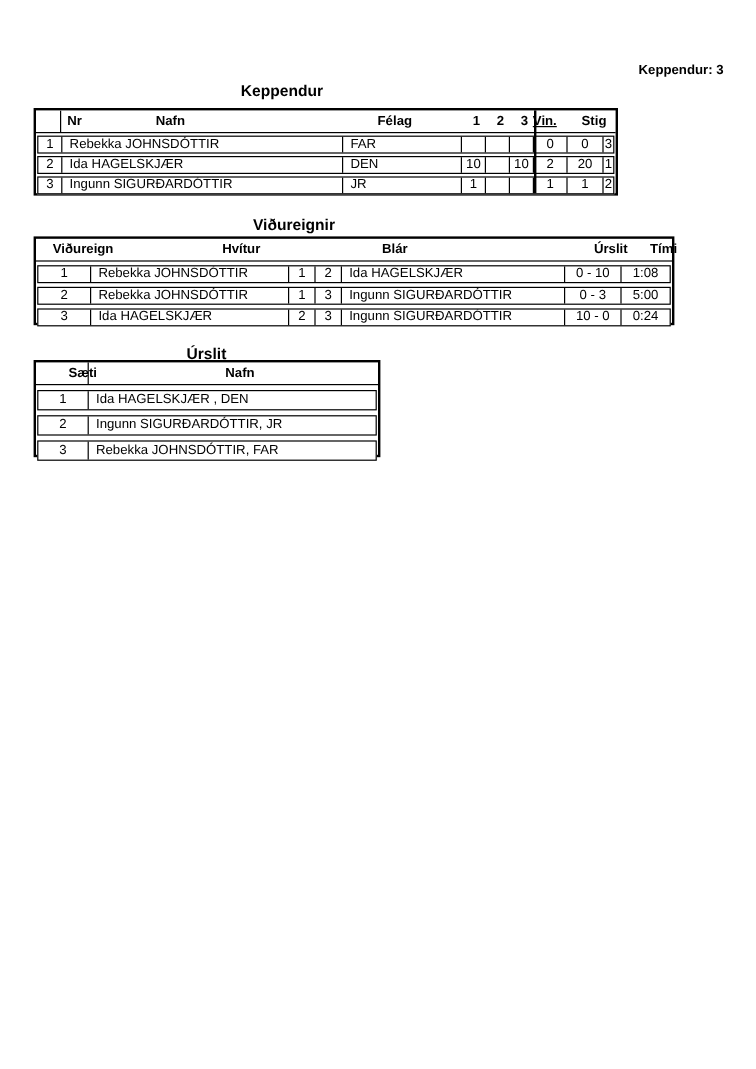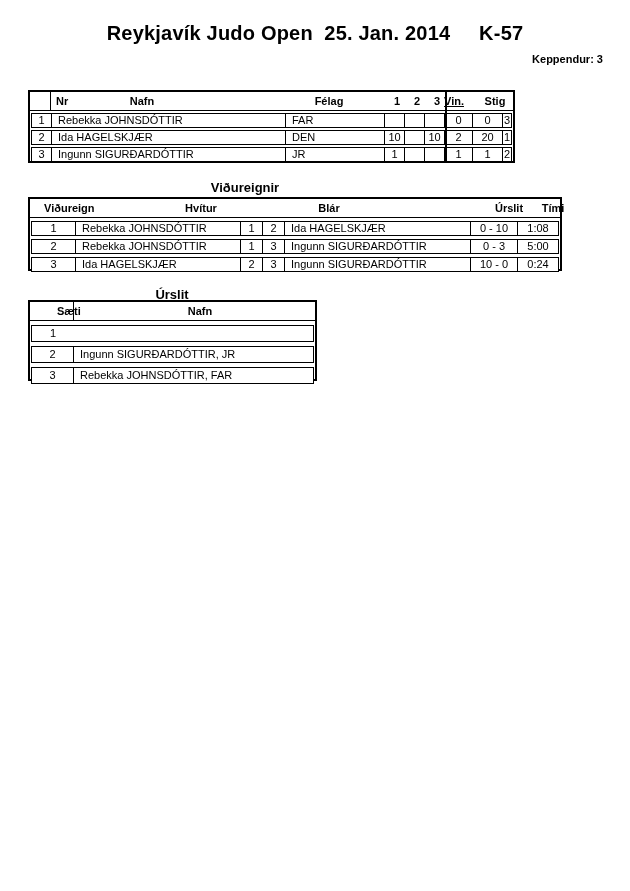--- a/index.html
+++ b/index.html
@@ -75,23 +75,23 @@
   .c-ti  { flex:1; }
   
   .c-sa { width:42px; }
   .c-na { flex:1; }
 </style>
 </head>
 <body>
 
 <div class="page">
 
-  <div class="title">Reykjavík Judo Open  25. Jan. 2014     K-57</div>
   <div class="count">Keppendur: 3</div>
 
+  <div class="section-heading" id="h-kepp">Keppendur</div>
 
   <div class="tbl" id="tbl-kepp">
     <div class="vline" style="left:415px;"></div>
     <div class="hdr clip">
       <span style="left:2px;">Nr</span>
       <span class="ctr" style="left:100px;">Nafn</span>
       <span class="ctr" style="left:287px;text-align:right;">Félag</span>
       <span class="ctr" style="left:355px;">1</span>
       <span class="ctr" style="left:375px;">2</span>
       <span class="ctr" style="left:395px;">3</span>
@@ -180,20 +180,21 @@
 
   <div class="tbl" id="tbl-urs">
     <div class="hdr">
       <span style="left:3px;">Sæti</span>
       <span class="ctr" style="left:158px;">Nafn</span>
       <div class="hdr-div" style="left:43px;"></div>
     </div>
 
     <div class="row">
       <div class="cell num c-sa">1</div>
+      <div class="cell name c-na">Ida HAGELSKJÆR , DEN</div>
     </div>
     <div class="row">
       <div class="cell num c-sa">2</div>
       <div class="cell name c-na">Ingunn SIGURÐARDÓTTIR, JR</div>
     </div>
     <div class="row">
       <div class="cell num c-sa">3</div>
       <div class="cell name c-na">Rebekka JOHNSDÓTTIR, FAR</div>
     </div>
   </div>

